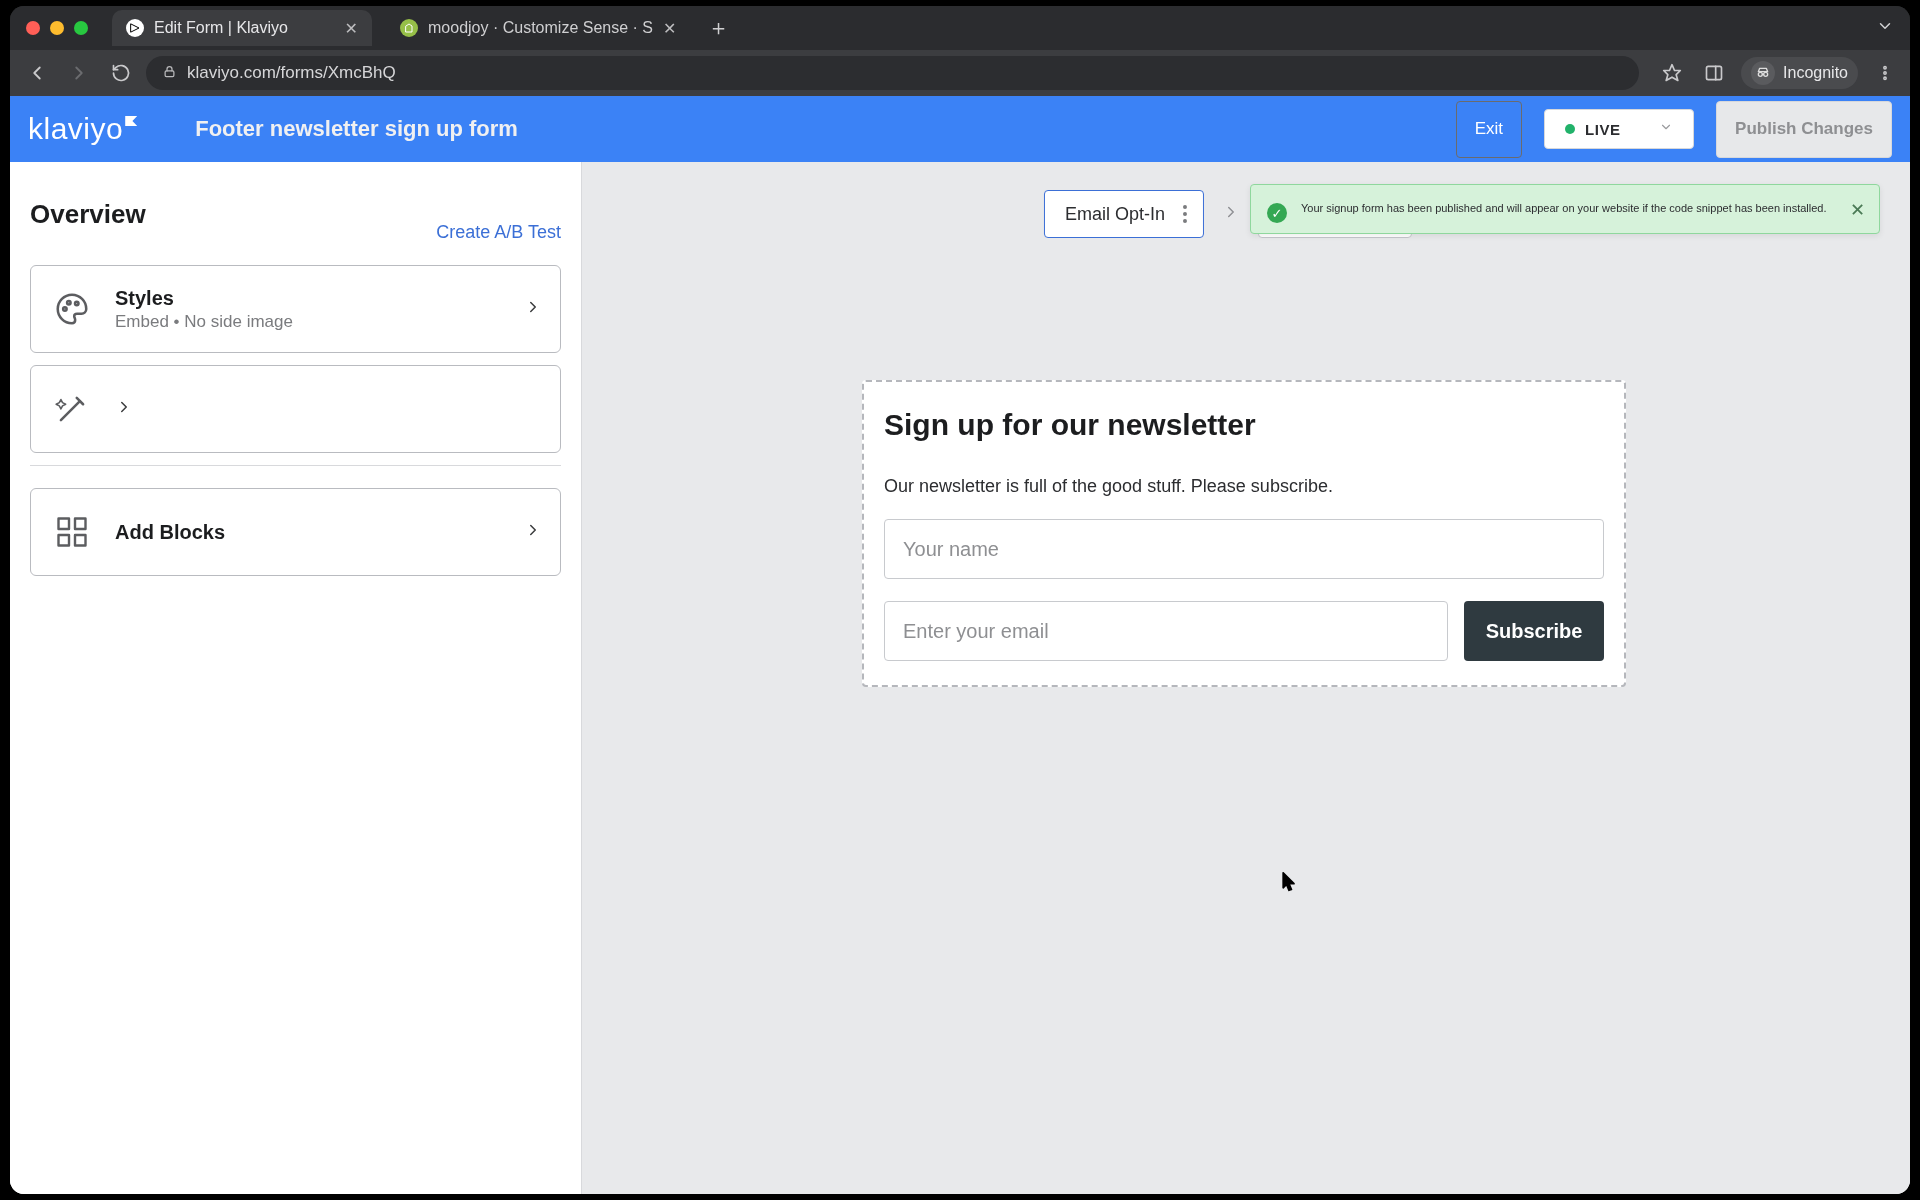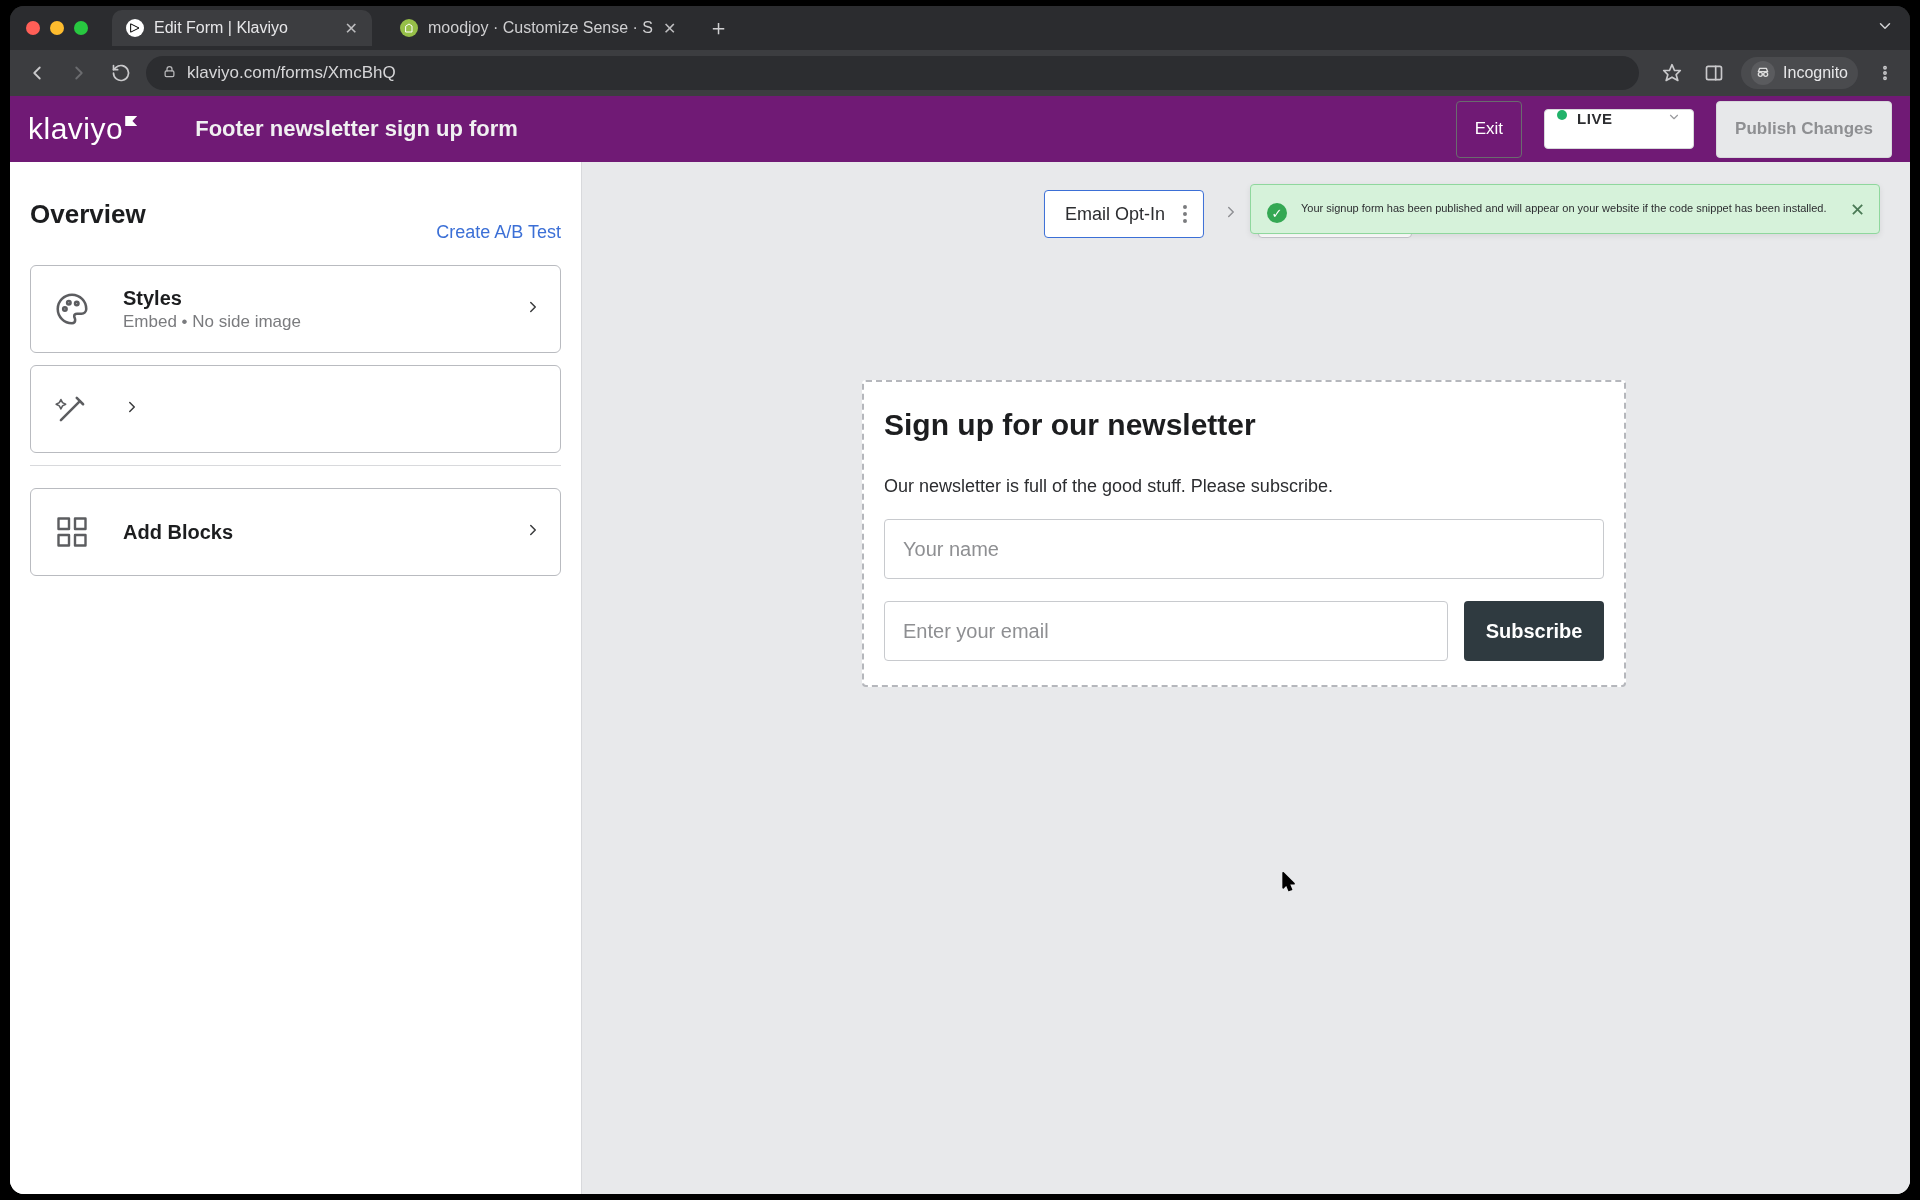--- a/index.html
+++ b/index.html
@@ -74,21 +74,21 @@
   }
   .url-field .lock { color:#b9b9bb; font-size:15px; }
   .right-icons { display:flex; align-items:center; gap:12px; padding-left:10px; }
   .right-ico { width:30px; height:30px; display:flex; align-items:center; justify-content:center; color:#c9c9cb; }
   .incognito { display:flex; align-items:center; gap:8px; color:#e7e7e9; font-size:16px; padding:4px 10px; border-radius:16px; background:#4a4b4e; }
   .incognito .mask { width:24px; height:24px; border-radius:50%; background:#5a5b5e; display:flex; align-items:center; justify-content:center;}
   
   
   .app-header {
     height:66px;
-    background:#701a75;
+    background:#3b82f6;
     display:flex;
     align-items:center;
     padding: 0 18px;
     gap: 22px;
   }
   .logo {
     font-family: Georgia, "Times New Roman", serif;
     color:#fff;
     font-size:30px;
     letter-spacing:0.5px;
@@ -104,22 +104,22 @@
   .header-spacer { flex:1; }
   .btn {
     height:57px; padding:0 18px; border-radius:4px;
     display:flex; align-items:center; justify-content:center;
     font-size:17px; font-weight:500; cursor:pointer;
   }
   .btn-exit { color:#fff; border:1px solid #6a6b6e; background:transparent; }
   .status-pill {
     width:150px; height:40px;
     background:#fff; border:1px solid #d7d8db; border-radius:4px;
-    display:flex; gap:10px;
-    padding:0 12px;
+    display:flex; align-items:center; gap:10px;
+    padding:0 20px;
   }
   .status-dot { width:10px; height:10px; border-radius:50%; background:#21b26a; }
   .status-label { font-size:15px; font-weight:700; color:#2c2d30; letter-spacing:0.5px; flex:1; }
   .status-caret { color:#9a9b9e; }
   .btn-publish {
     background:#e7e8ea; color:#8e8f92; border:1px solid #d7d8db;
     font-weight:600;
   }
 
   
@@ -133,21 +133,21 @@
   .overview-row { display:flex; align-items:center; justify-content:space-between; margin-bottom:22px; }
   .overview-title { font-size:26px; font-weight:700; color:#1c1d1f; }
   .ab-link { color:#3b6fd6; font-size:18px;margin-top:36px; }
 
   .card {
     border:1.5px solid #b9bbc0;
     border-radius:6px;
     padding: 20px 18px;
     display:flex;
     align-items:center;
-    gap:28px;
+    gap:20px;
     margin-bottom:12px;
     cursor:pointer;
   }
   .card .icon-slot {
     width:46px; height:46px; display:flex; align-items:center; justify-content:center;
     color:#5c5d60;
   }
   .card .text-col { flex:1; }
   .card .card-title { font-size:20px; font-weight:600; color:#1c1d1f; }
   .card .card-sub { font-size:17px; color:#7a7b7e; margin-top:2px; }

